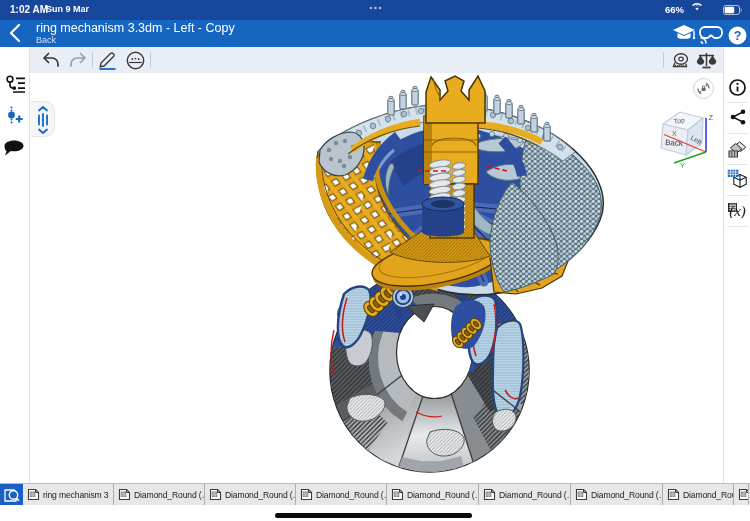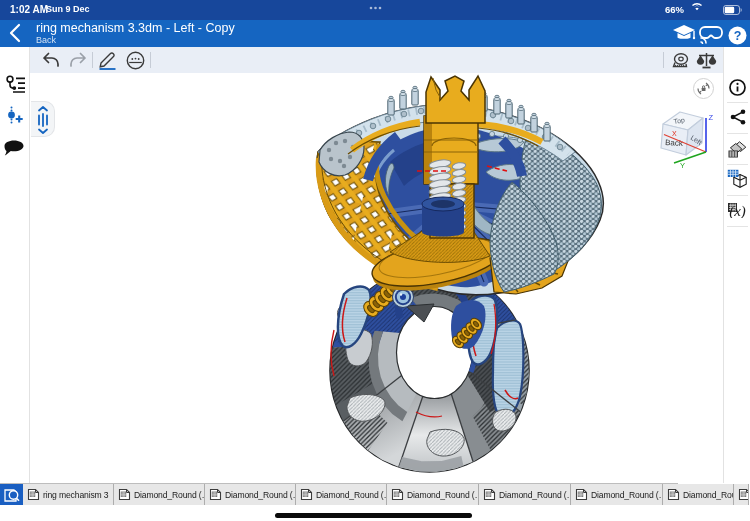--- a/index.html
+++ b/index.html
@@ -25,21 +25,21 @@
 
 
 #leftbar { left:0; top:47px; width:30px; height:436px; background:#fff; border-right:1px solid #e2e2e2; }
 #rightbar { left:723px; top:47px; width:27px; height:436px; background:#fff; border-left:1px solid #e2e2e2; }
 .rsep { position:absolute; left:3px; width:21px; height:1px; background:#e4e4e4; }
 
 
 #histtab { left:31px; top:101px; width:24px; height:36px; background:#f3f5f7; border:1px solid #e3e5e8; border-left:none; border-radius:0 10px 10px 0; }
 
 
-#tabbar { left:0; top:483px; width:678px; height:21px; background:#e7e7e7; border-top:1px solid #bdbdbd; display:flex; }
+#tabbar { left:0; top:483px; width:750px; height:21px; background:#e7e7e7; border-top:1px solid #bdbdbd; display:flex; }
 #tabbar .blue { width:23px; height:21px; background:#1A5FC2; flex:none; position:relative; }
 .tab { height:21px; border-right:1px solid #adadad; display:flex; align-items:center; padding-left:4px; font-size:8.6px; color:#1c1c1c; letter-spacing:-0.15px; flex:none; background:#e7e7e7; white-space:nowrap; overflow:hidden; }
 .tab svg { margin-right:3px; flex:none; }
 
 #homebar { left:275px; top:513px; width:197px; height:4.5px; background:#0a0a0a; border-radius:3px; }
 
 
 #lockbtn { left:693px; top:78px; width:21px; height:21px; border:1px solid #d2d2d2; border-radius:50%; background:#fff; }
 </style>
 </head>
@@ -341,21 +341,21 @@
 <path d="M422 204 L422 232 C422 238 464 238 464 232 L464 204 Z" fill="#24418a"></path>
 <ellipse cx="443" cy="204" rx="21" ry="7" fill="#30549f" stroke="#16295e" stroke-width="1"></ellipse>
 <ellipse cx="443" cy="204" rx="12" ry="4" fill="#1d3467"></ellipse>
 <path d="M417 171 h30" stroke="#e01010" stroke-width="1.6" stroke-dasharray="5 3"></path>
 <path d="M487 166 l20 5" stroke="#e01010" stroke-width="1.6" stroke-dasharray="5 3"></path>
 </g>
 </svg>
 
 <div class="abs" id="statusbar">
   <span class="time">1:02 AM</span>
-      <span class="date">Sun 9 Dec</span>
+      <span class="date">Sun 9 Mar</span>
   <svg style="position:absolute;left:369px;top:6px" width="13" height="4" viewBox="0 0 13 4">
         <circle cx="2" cy="2" r="1.3" fill="#a9bad8"></circle>
         <circle cx="6.5" cy="2" r="1.3" fill="#a9bad8"></circle>
         <circle cx="11" cy="2" r="1.3" fill="#a9bad8"></circle>
       </svg>
   <svg style="position:absolute;left:692px;top:3px" width="10" height="8" viewBox="0 0 10 8">
     <path d="M5 7.3 L3.3 5.5 A2.6 2.6 0 0 1 6.7 5.5 Z M2.1 4.3 A4.4 4.4 0 0 1 7.9 4.3 L6.9 3.2 A2.9 2.9 0 0 0 3.1 3.2 Z M0.9 3 L0 2 A7.4 7.4 0 0 1 10 2 L9.1 3 A6 6 0 0 0 0.9 3 Z" fill="#fff"></path>
   </svg>
   <span class="pct">66%</span>
   <svg style="position:absolute;left:723px;top:4.5px" width="19" height="10" viewBox="0 0 19 10">

